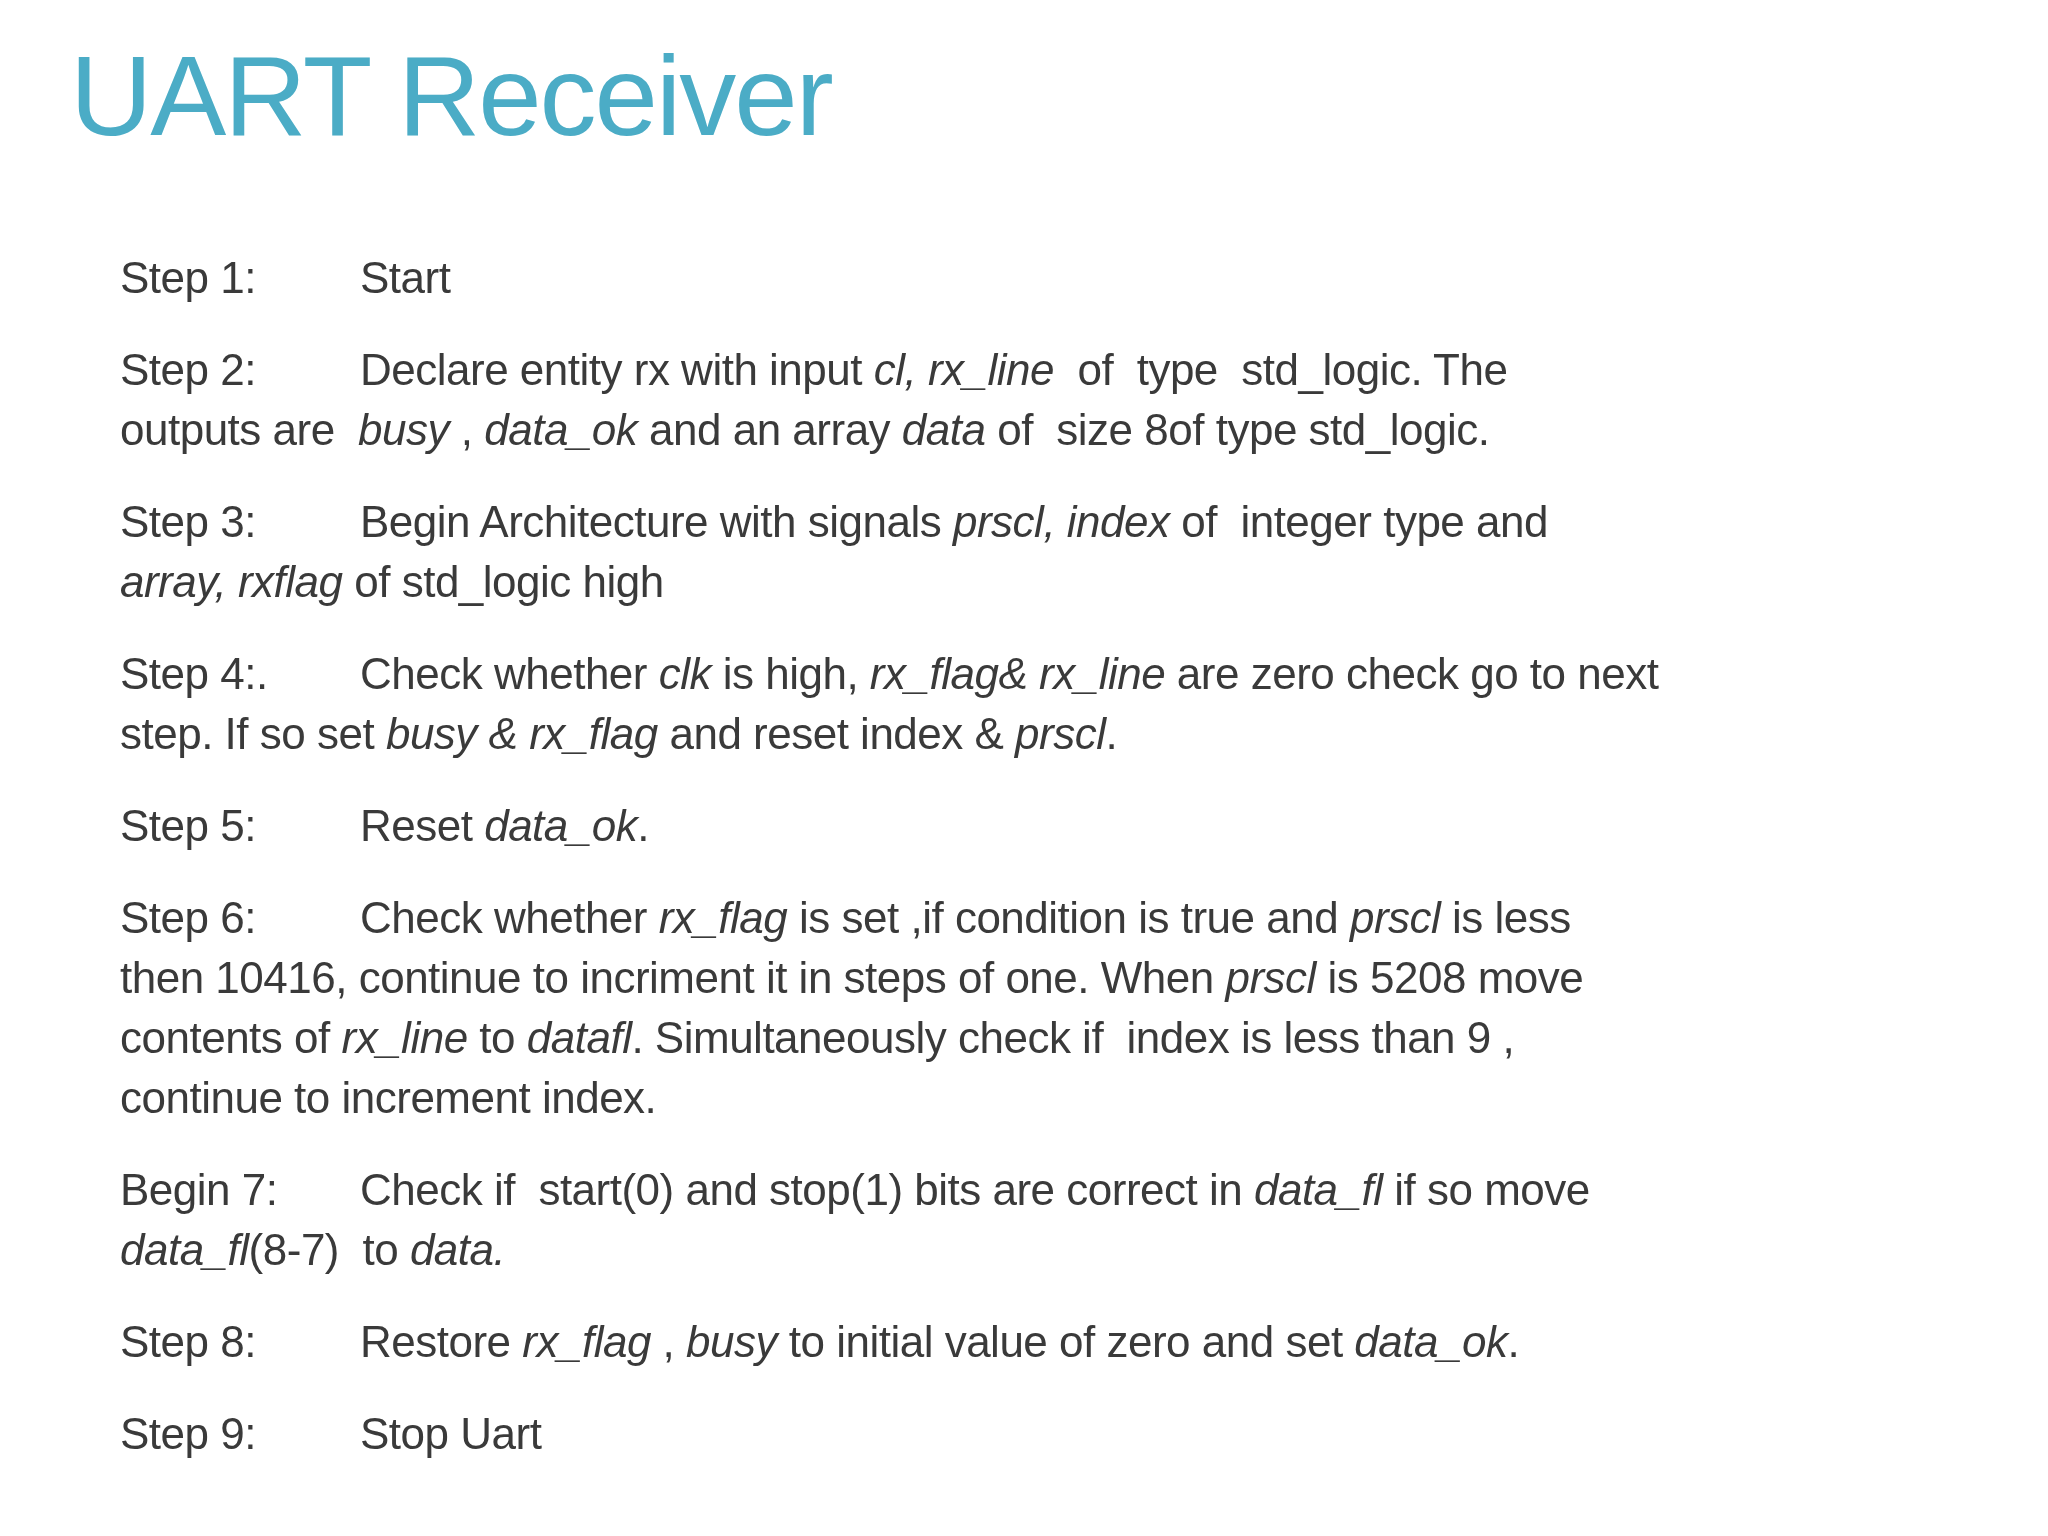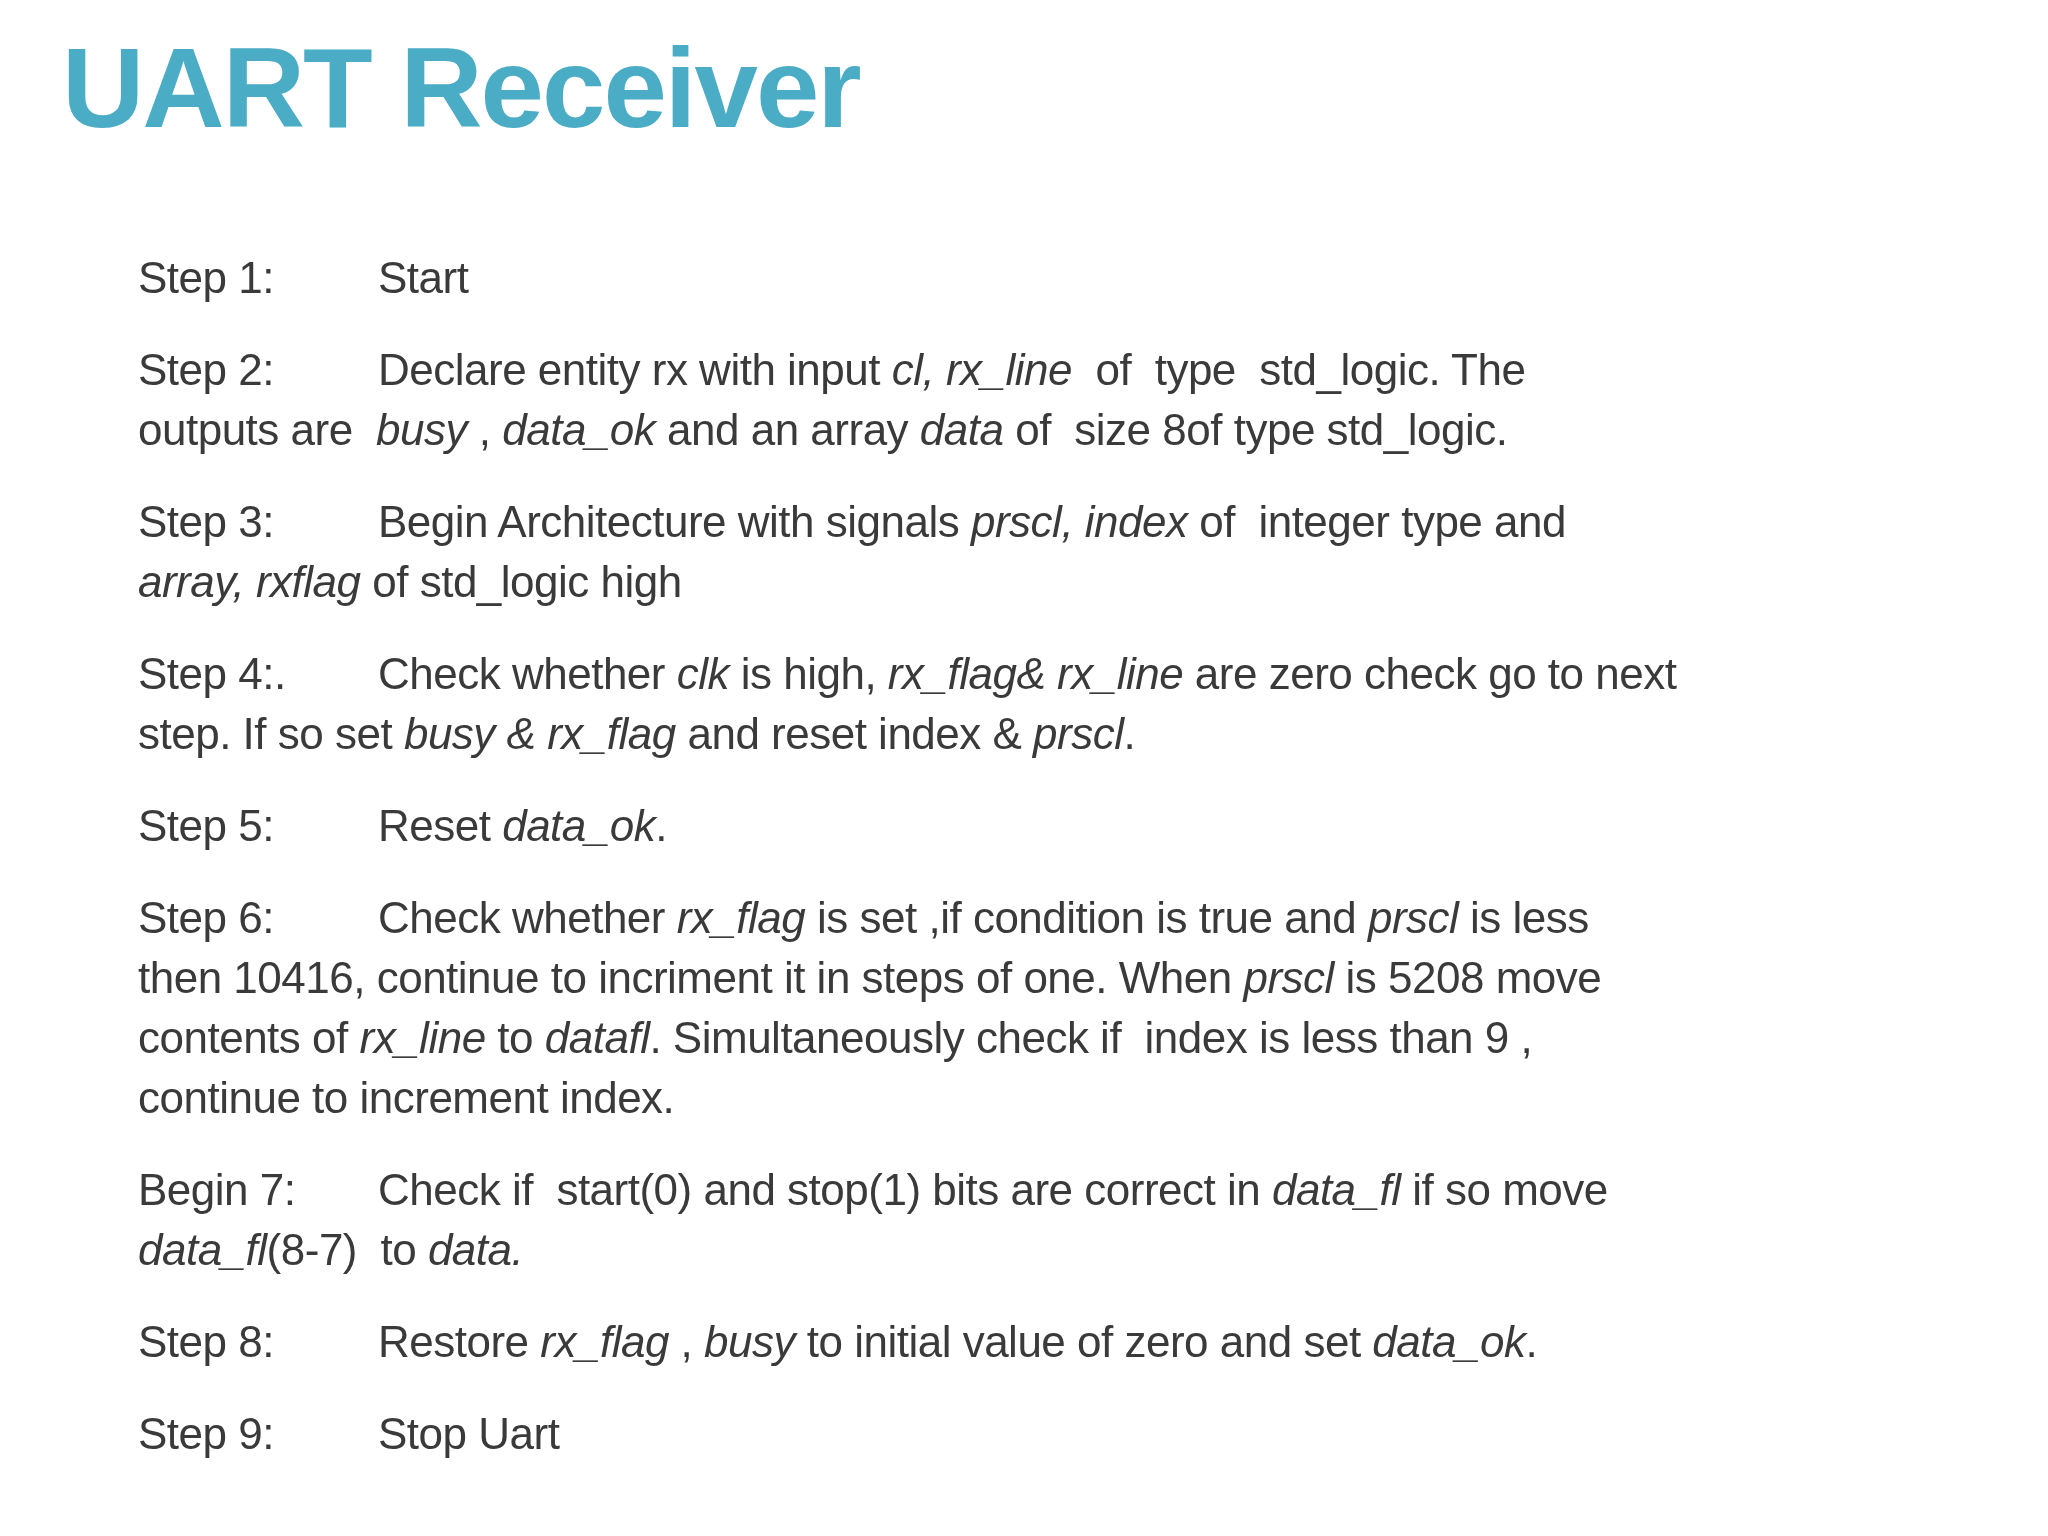--- a/index.html
+++ b/index.html
@@ -23,39 +23,39 @@
     position: relative;
     width: 2048px;
     height: 1536px;
     background: var(--bg-color);
     overflow: hidden;
   }
   .title {
     position: absolute;
     left: 62px;
     top: 22px;
-    margin: 0;
+    margin: 8px;
     font-size: 114px;
-    font-weight: 700;
+    font-weight: 400;
     letter-spacing: -2px;
     color: var(--title-color);
     white-space: nowrap;
   }
   .steps {
     position: absolute;
     left: 120px;
     top: 248px;
     right: 80px;
     font-size: 44px;
     line-height: 60px;
     letter-spacing: -0.5px;
     color: var(--body-color);
   }
   .step {
-    margin: 0 0 32px 18px;
+    margin: 0 0 32px 0;
     white-space: pre-wrap;
   }
   .step-label {
     display: inline-block;
     width: 240px;
   }
   .step em {
     font-style: italic;
   }
 </style>

